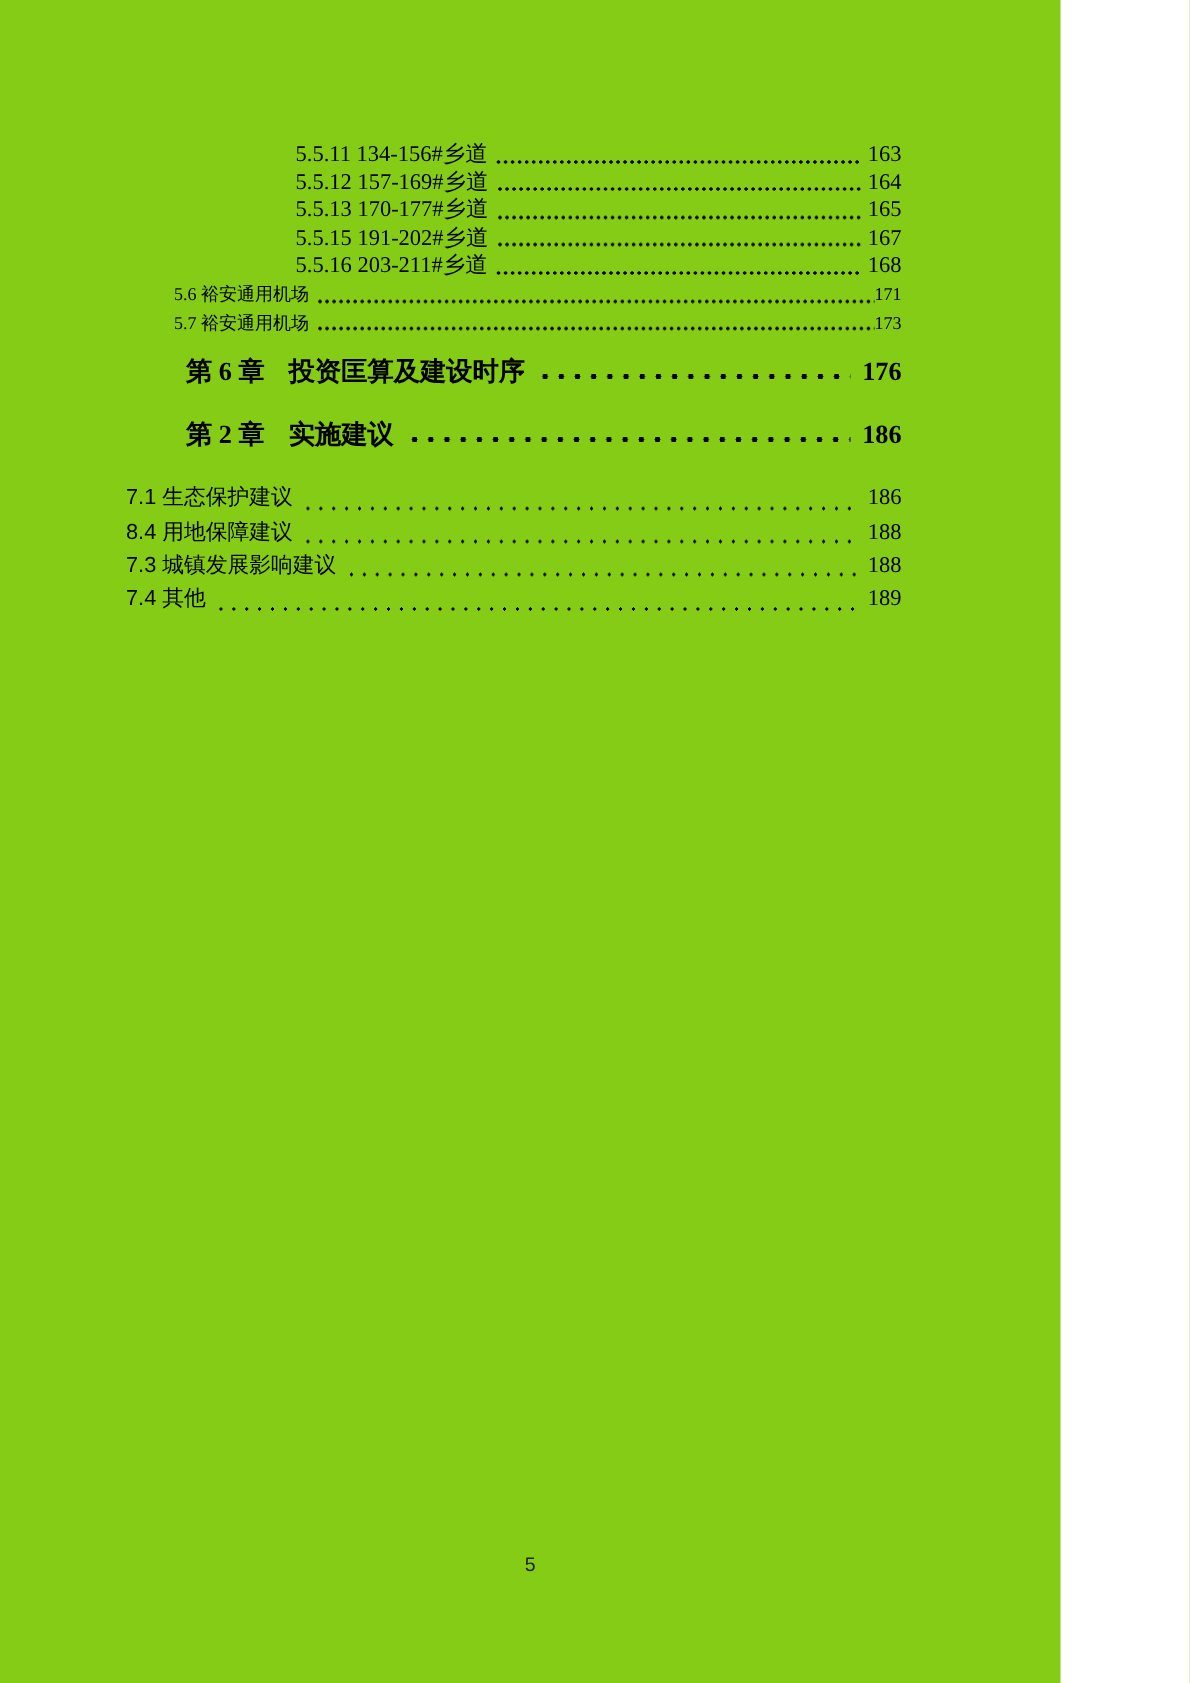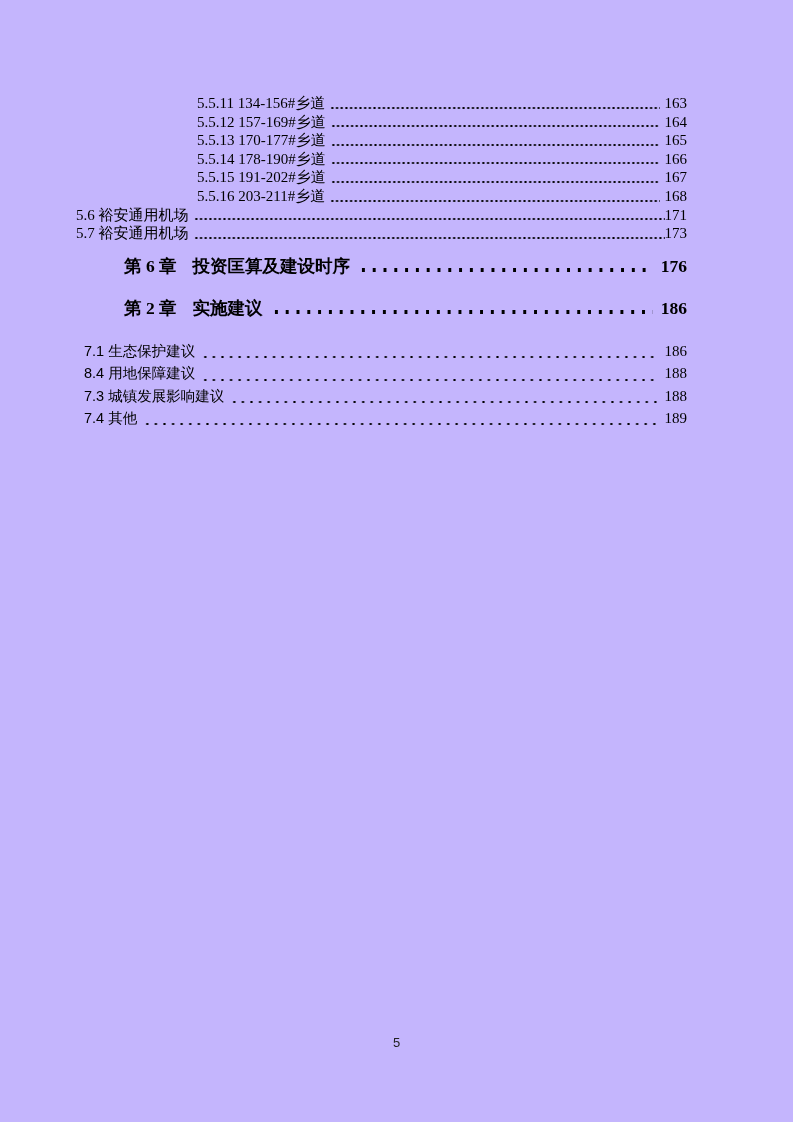--- a/index.html
+++ b/index.html
@@ -2,23 +2,23 @@
 <html><head>
 <meta charset="utf-8">
 <style>
   html, body {
     margin: 0;
     padding: 0;
     background: #ffffff;
   }
   .page {
     position: relative;
-    width: 793px;
+    width: 707px;
     height: 1122px;
-    background: #c4b5fd;
+    background: #84cc16;
     color: #000000;
     overflow: hidden;
     font-family: "Liberation Serif", serif;
   }
   .toc {
     position: absolute;
     top: 94px;
     left: 0;
     right: 0;
   }
@@ -28,22 +28,22 @@
     padding-right: 106px;
     white-space: nowrap;
   }
   
   .toc-sub3 {
     padding-left: 197px;
     font-size: 15px;
     line-height: 18.6px;
   }
   .toc-serif1 {
-    padding-left: 76px;
-    font-size: 15px;
+    padding-left: 116px;
+    font-size: 12px;
     line-height: 18.6px;
   }
   .toc-chapter {
     padding-left: 124px;
     font-size: 17.5px;
     line-height: 20px;
     font-weight: bold;
     margin-top: 13px;
     text-align: right;
   }
@@ -126,26 +126,20 @@
     <span class="page-num">164</span>
   </div>
       <div class="toc-row toc-sub3">
 
     <span class="entry-label">5.5.13 170-177#乡道</span>
     <span class="leader"></span>
     <span class="page-num">165</span>
   </div>
       <div class="toc-row toc-sub3">
 
-    <span class="entry-label">5.5.14 178-190#乡道</span>
-    <span class="leader"></span>
-    <span class="page-num">166</span>
-  </div>
-      <div class="toc-row toc-sub3">
-
     <span class="entry-label">5.5.15 191-202#乡道</span>
     <span class="leader"></span>
     <span class="page-num">167</span>
   </div>
       <div class="toc-row toc-sub3">
 
     <span class="entry-label">5.5.16 203-211#乡道</span>
     <span class="leader"></span>
     <span class="page-num">168</span>
   </div>

